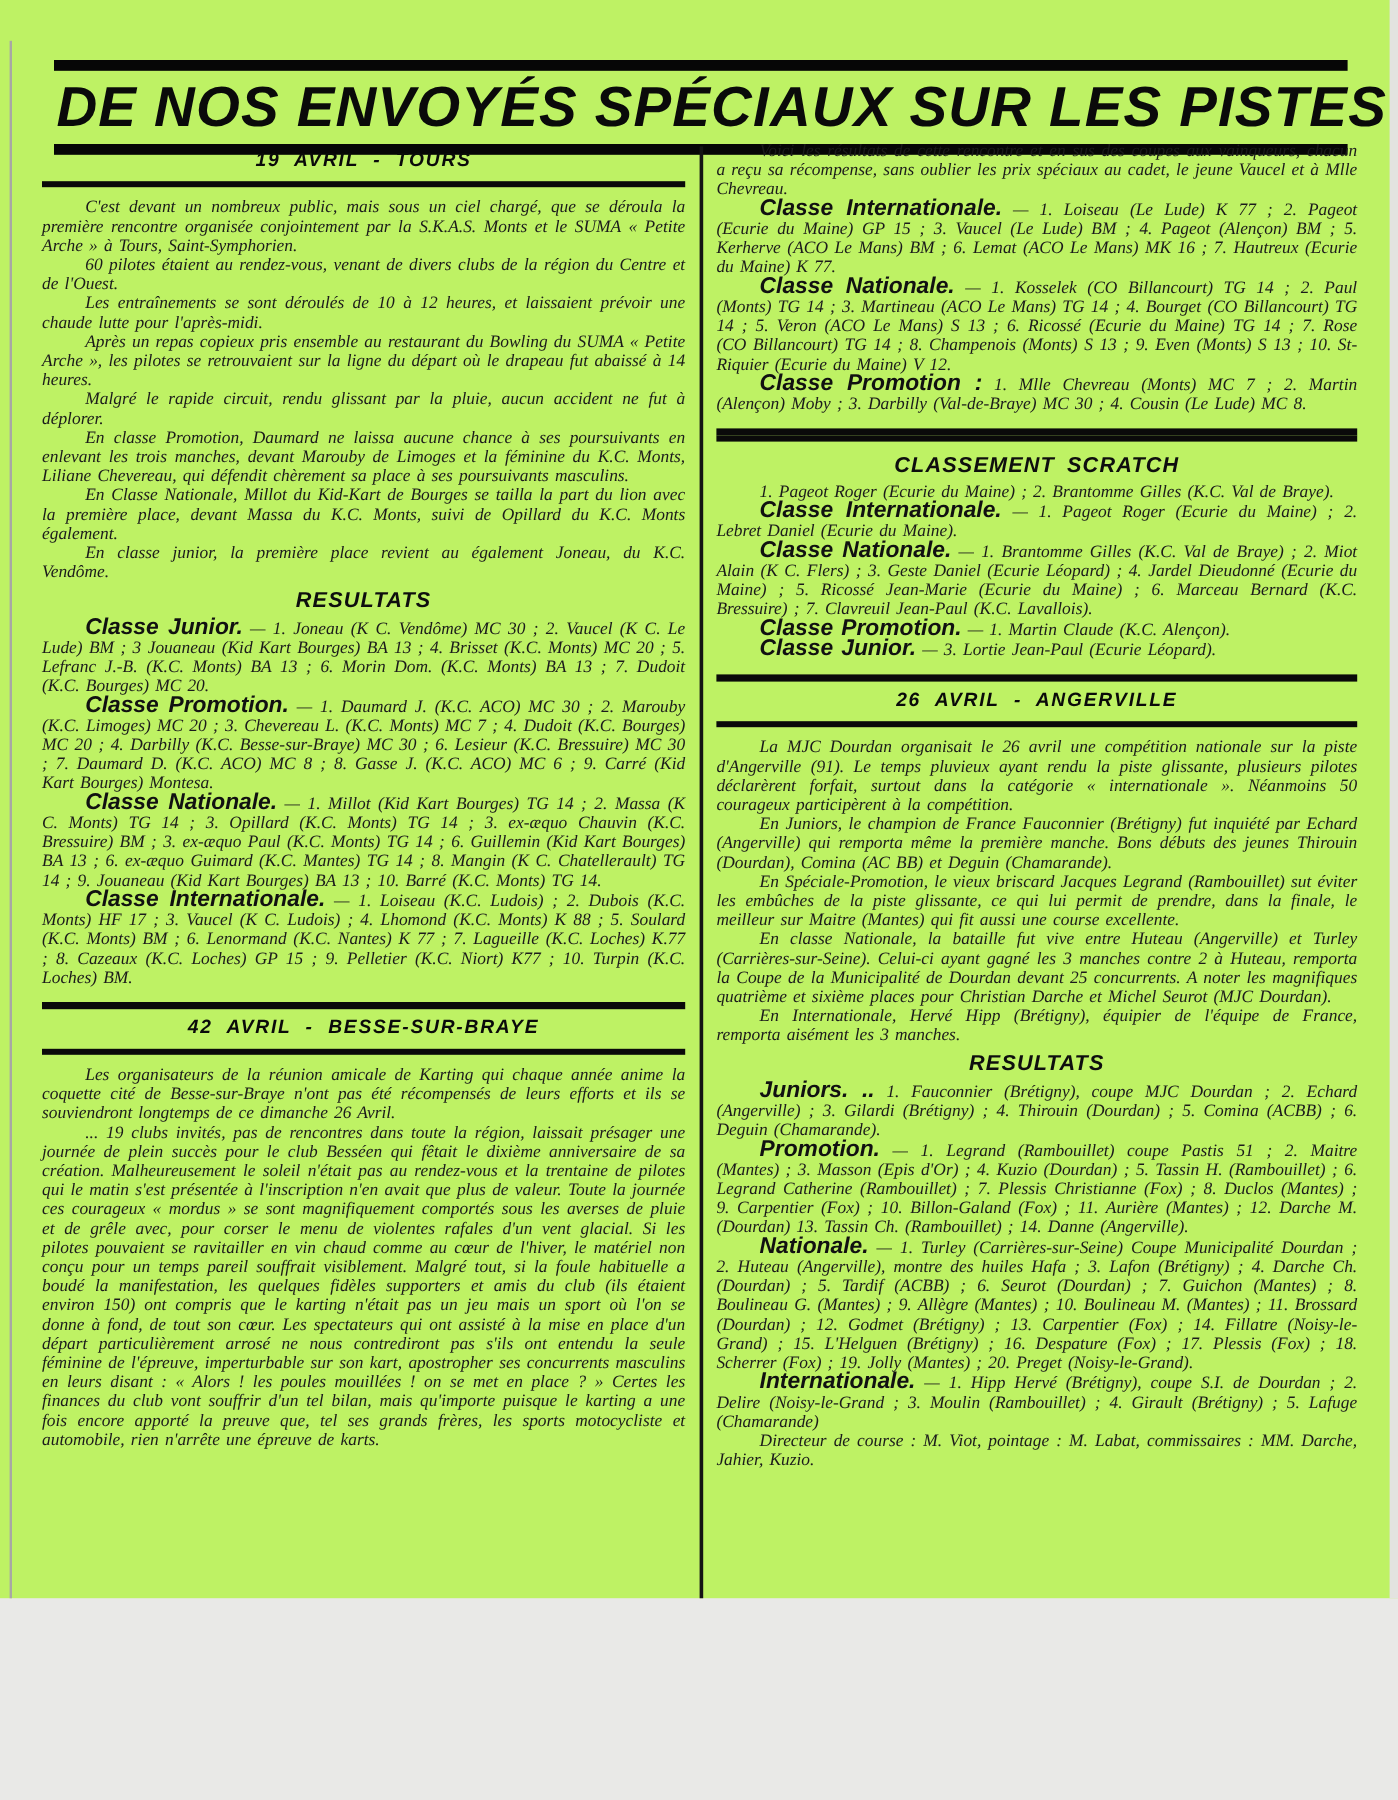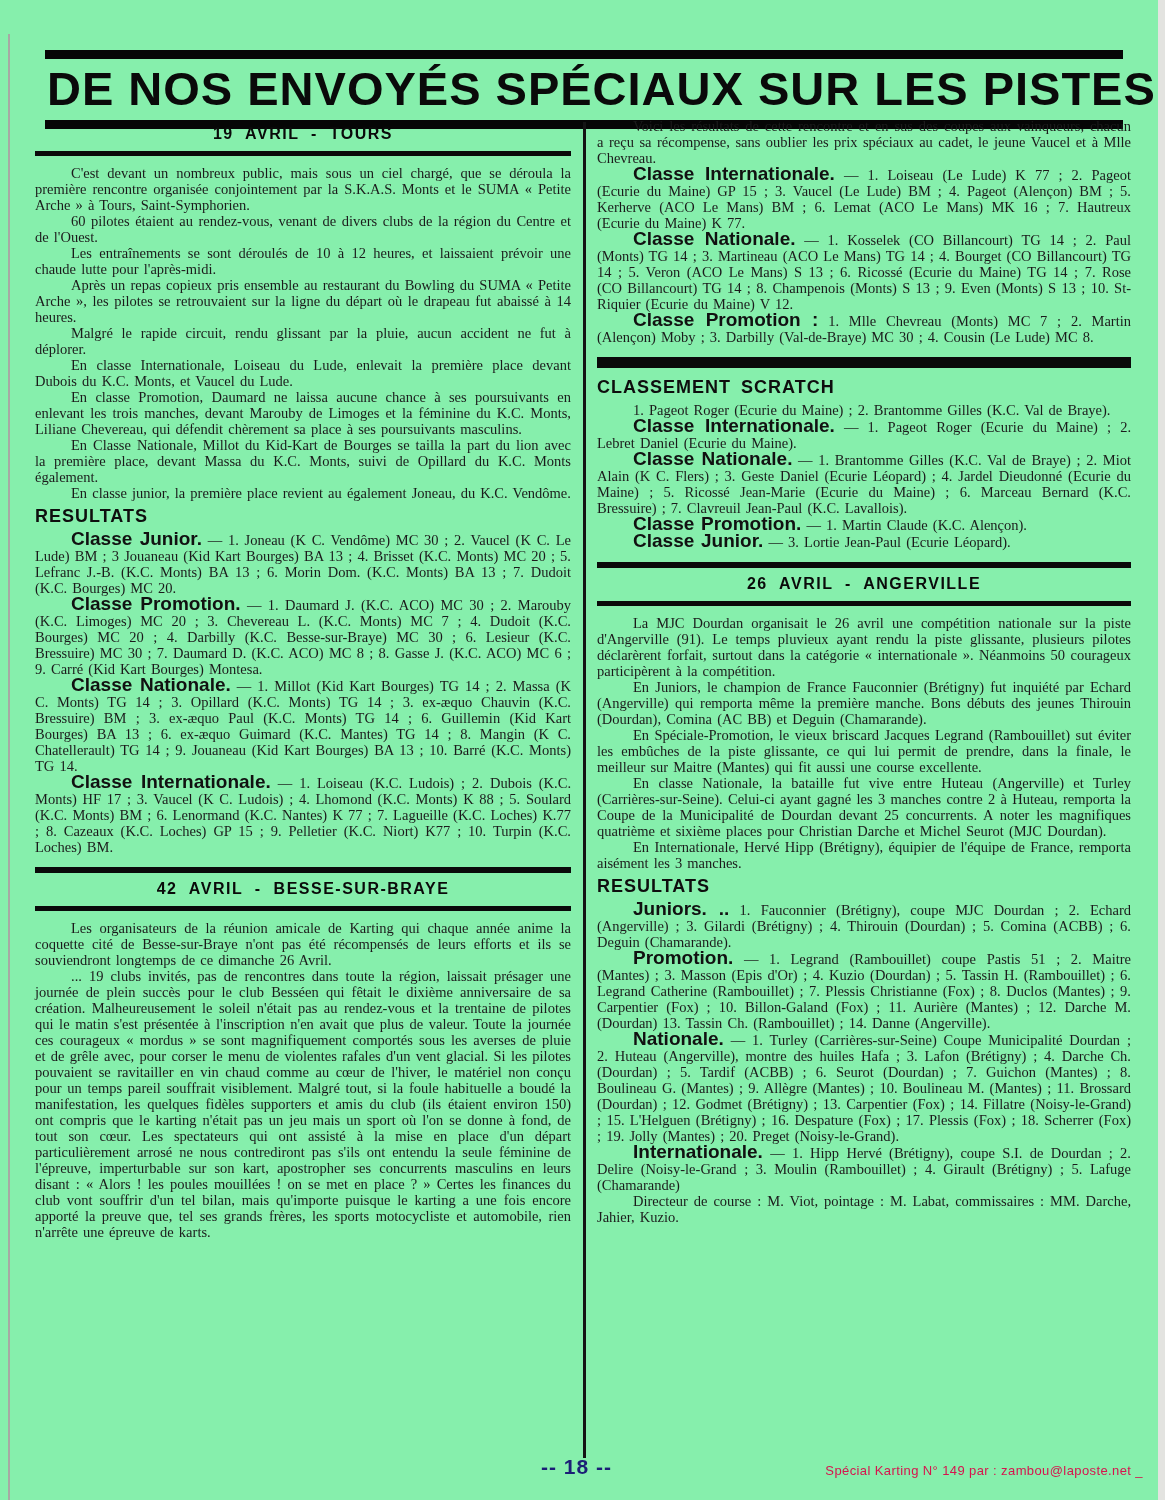--- a/index.html
+++ b/index.html
@@ -1,22 +1,23 @@
 <!DOCTYPE html>
 <html><head>
 <meta charset="utf-8">
 <style>
   html,body{margin:0;padding:0;background:#e9e9e7;}
   .page{
     position:relative;
-    width:1165px;height:1500px;
-    background:#86efac;
+    width:1165px;height:1332px;
+    background:#bef264;
     overflow:hidden;
     font-family:"Liberation Serif", serif;
     color:#1c1c1c;
+    font-style:italic;
   }
   .edge-left{position:absolute;left:8px;top:34px;width:2px;height:1466px;background:#a8a8a4;}
   .edge-right{position:absolute;right:0;top:0;width:7px;height:1500px;background:#e3e3e0;}
 
   
   .masthead{position:absolute;left:45px;width:1078px;top:50px;}
   .rule-heavy{height:9px;background:#060606;}
   .masthead-title{
     font-family:"Liberation Sans", sans-serif;
     font-weight:bold;
@@ -49,21 +50,21 @@
   }
   .head-rule{height:5px;background:#0a0a0a;margin-bottom:9px;}
   .sep{height:6px;background:#0a0a0a;margin-top:12px;}
 
   .sub-head{
     font-family:"Liberation Sans", sans-serif;
     font-weight:bold;
     font-size:18px;
     letter-spacing:1px;
     word-spacing:4px;
-    text-align:left;
+    text-align:center;
     color:#0e0e0e;
     margin:5px 0 4px 0;
   }
 
   .para{
     margin:0;
     text-align:justify;
     text-indent:36px;
     font-size:14.5px;
     line-height:16px;
@@ -110,21 +111,20 @@
 
     <div>
       <div class="sec-head">19 AVRIL - TOURS</div>
       <div class="head-rule"></div>
 
       <p class="para"><span>C'est devant un nombreux public, mais sous un ciel chargé, que se déroula la première rencontre organisée conjointement par la S.K.A.S. Monts et le SUMA « Petite Arche » à Tours, Saint-Symphorien.</span></p>
       <p class="para"><span>60 pilotes étaient au rendez-vous, venant de divers clubs de la région du Centre et de l'Ouest.</span></p>
       <p class="para"><span>Les entraînements se sont déroulés de 10 à 12 heures, et laissaient prévoir une chaude lutte pour l'après-midi.</span></p>
       <p class="para"><span>Après un repas copieux pris ensemble au restaurant du Bowling du SUMA « Petite Arche », les pilotes se retrouvaient sur la ligne du départ où le drapeau fut abaissé à 14 heures.</span></p>
       <p class="para"><span>Malgré le rapide circuit, rendu glissant par la pluie, aucun accident ne fut à déplorer.</span></p>
-      <p class="para"><span>En classe Internationale, Loiseau du Lude, enlevait la première place devant Dubois du K.C. Monts, et Vaucel du Lude.</span></p>
       <p class="para"><span>En classe Promotion, Daumard ne laissa aucune chance à ses poursuivants en enlevant les trois manches, devant Marouby de Limoges et la féminine du K.C. Monts, Liliane Chevereau, qui défendit chèrement sa place à ses poursuivants masculins.</span></p>
       <p class="para"><span>En Classe Nationale, Millot du Kid-Kart de Bourges se tailla la part du lion avec la première place, devant Massa du K.C. Monts, suivi de Opillard du K.C. Monts également.</span></p>
       <p class="para"><span>En classe junior, la première place revient au également Joneau, du K.C. Vendôme.</span></p>
 
       <div class="sub-head">RESULTATS</div>
 
       <p class="para"><span class="lead">Classe Junior.</span><span> — 1. Joneau (K C. Vendôme) MC 30 ; 2. Vaucel (K C. Le Lude) BM ; 3 Jouaneau (Kid Kart Bourges) BA 13 ; 4. Brisset (K.C. Monts) MC 20 ; 5. Lefranc J.-B. (K.C. Monts) BA 13 ; 6. Morin Dom. (K.C. Monts) BA 13 ; 7. Dudoit (K.C. Bourges) MC 20.</span></p>
       <p class="para"><span class="lead">Classe Promotion.</span><span> — 1. Daumard J. (K.C. ACO) MC 30 ; 2. Marouby (K.C. Limoges) MC 20 ; 3. Chevereau L. (K.C. Monts) MC 7 ; 4. Dudoit (K.C. Bourges) MC 20 ; 4. Darbilly (K.C. Besse-sur-Braye) MC 30 ; 6. Lesieur (K.C. Bressuire) MC 30 ; 7. Daumard D. (K.C. ACO) MC 8 ; 8. Gasse J. (K.C. ACO) MC 6 ; 9. Carré (Kid Kart Bourges) Montesa.</span></p>
       <p class="para"><span class="lead">Classe Nationale.</span><span> — 1. Millot (Kid Kart Bourges) TG 14 ; 2. Massa (K C. Monts) TG 14 ; 3. Opillard (K.C. Monts) TG 14 ; 3. ex-æquo Chauvin (K.C. Bressuire) BM ; 3. ex-æquo Paul (K.C. Monts) TG 14 ; 6. Guillemin (Kid Kart Bourges) BA 13 ; 6. ex-æquo Guimard (K.C. Mantes) TG 14 ; 8. Mangin (K C. Chatellerault) TG 14 ; 9. Jouaneau (Kid Kart Bourges) BA 13 ; 10. Barré (K.C. Monts) TG 14.</span></p>
       <p class="para"><span class="lead">Classe Internationale.</span><span> — 1. Loiseau (K.C. Ludois) ; 2. Dubois (K.C. Monts) HF 17 ; 3. Vaucel (K C. Ludois) ; 4. Lhomond (K.C. Monts) K 88 ; 5. Soulard (K.C. Monts) BM ; 6. Lenormand (K.C. Nantes) K 77 ; 7. Lagueille (K.C. Loches) K.77 ; 8. Cazeaux (K.C. Loches) GP 15 ; 9. Pelletier (K.C. Niort) K77 ; 10. Turpin (K.C. Loches) BM.</span></p>

